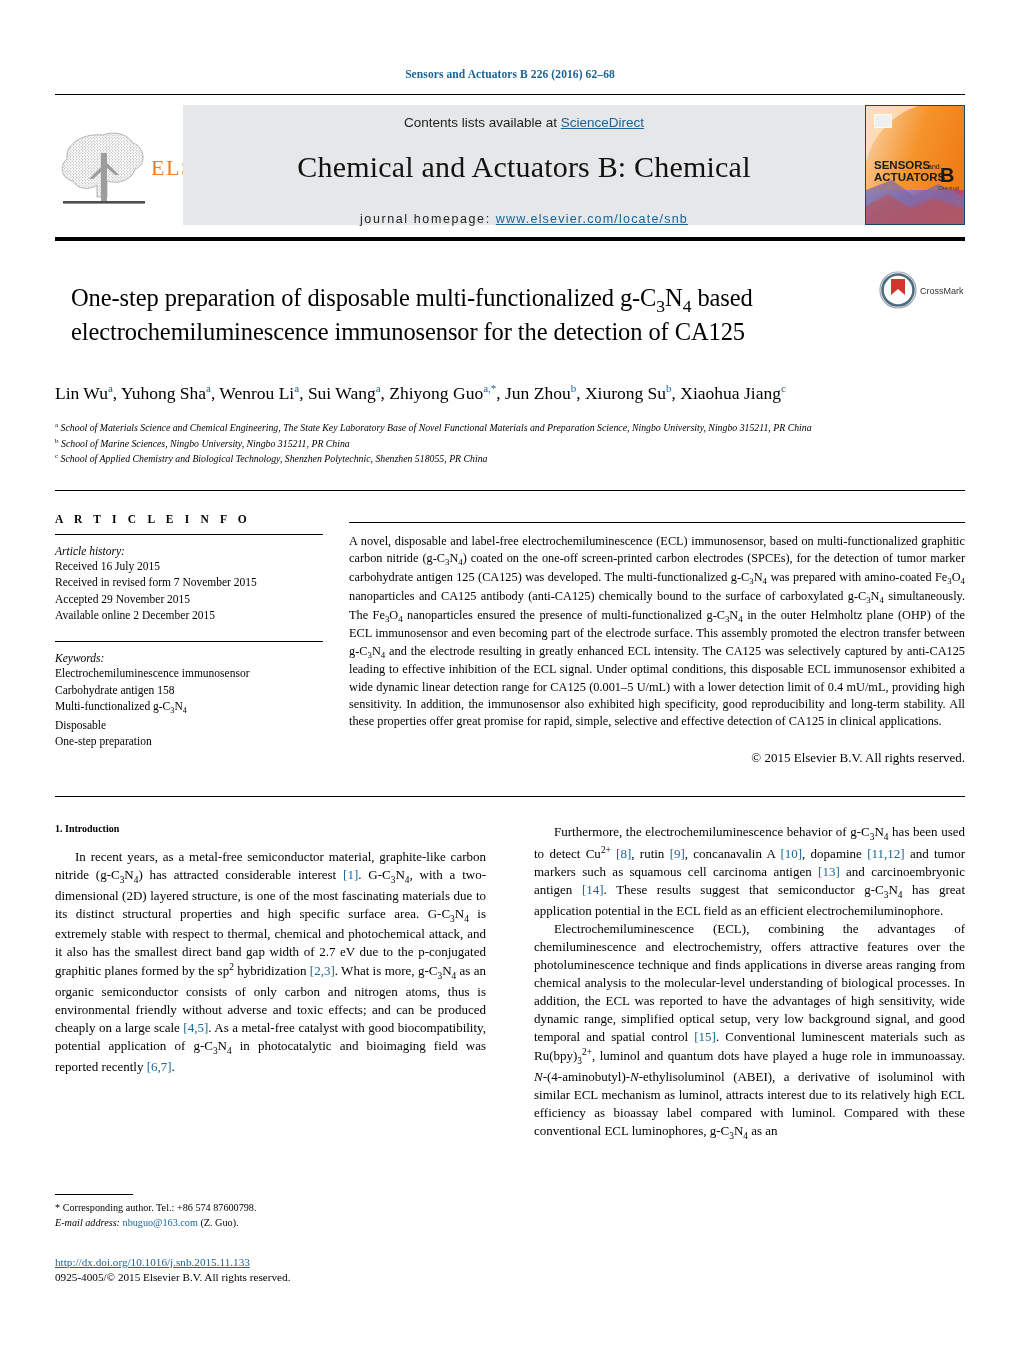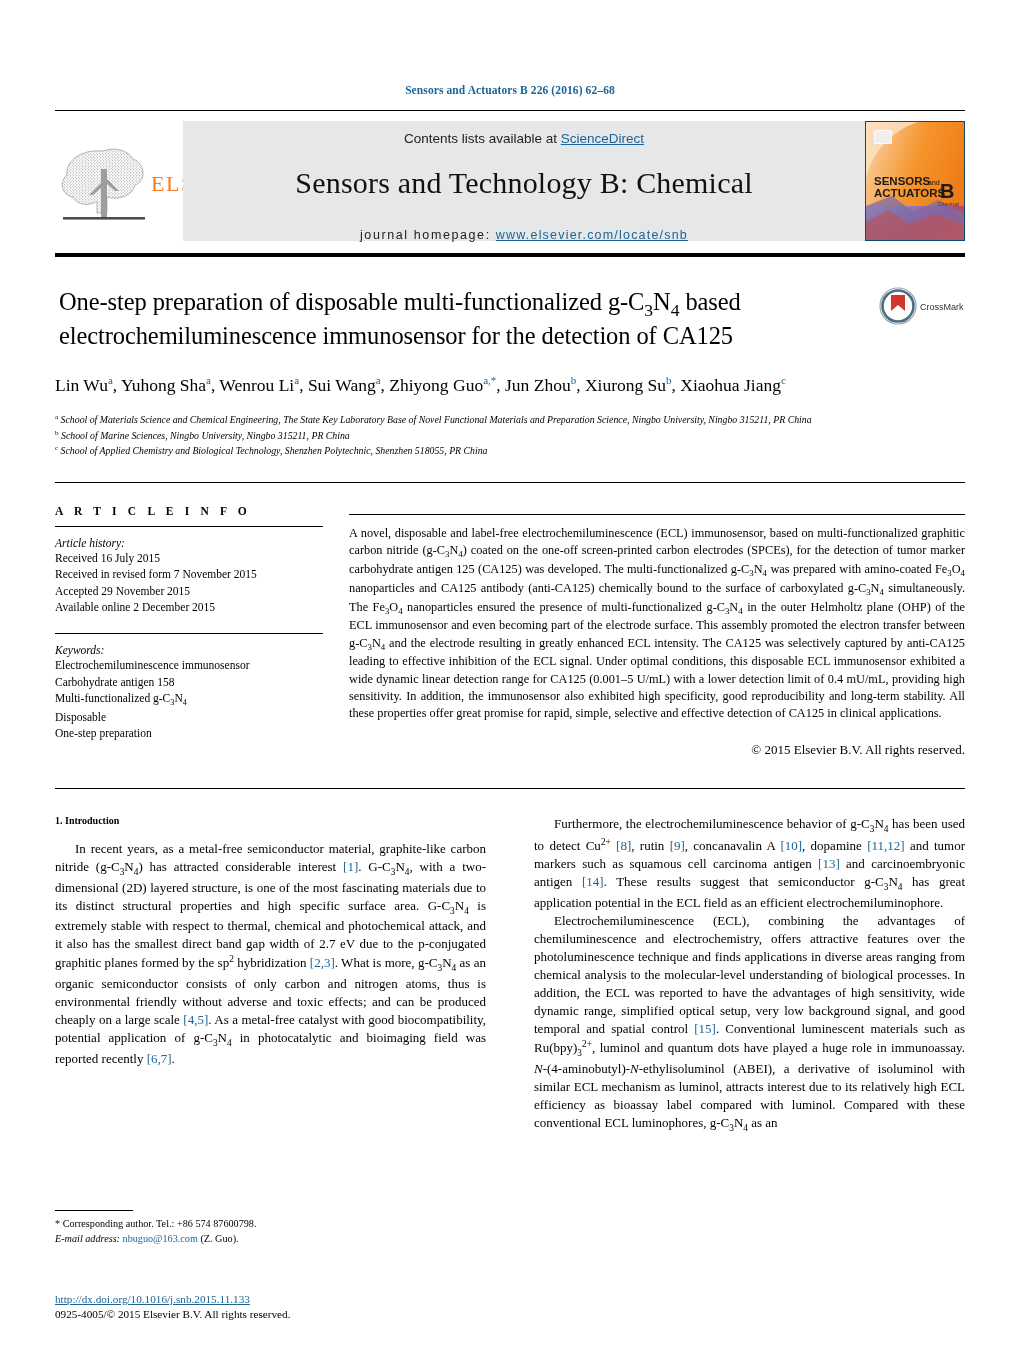--- a/index.html
+++ b/index.html
@@ -24,21 +24,20 @@
   }
 
   
   .running-head {
     text-align: center;
     font-size: 11.5px;
     font-weight: bold;
     color: #1a6496;
     padding-top: 68px;
     letter-spacing: 0.1px;
-    margin-top: 16px;
   }
 
   .rule-top {
     border-top: 1.6px solid #000;
     margin-top: 14px;
   }
 
   
   .masthead {
     display: flex;
@@ -114,21 +113,21 @@
   .title-block {
     display: flex;
     margin-top: 26px;
   }
   .title-text { flex: 1 1 auto; padding-right: 18px; }
   h1.title {
     font-family: "Liberation Serif", serif;
     font-size: 24.5px;
     font-weight: normal;
     line-height: 1.26;
-    margin: 4px;
+    margin: 16px;
     letter-spacing: -0.1px;
   }
   .crossmark {
     flex: 0 0 86px;
     width: 86px;
     padding-top: 2px;
   }
   .authors {
     font-family: "Liberation Serif", serif;
     font-size: 17.5px;
@@ -240,21 +239,21 @@
     line-height: 1.45;
     padding-left: 10px;
     text-indent: -10px;
   }
   .foot-line .em { font-style: italic; }
   .foot-line a, .link { color: #1a6496; text-decoration: none; }
 
   .colophon {
     position: absolute;
     left: 55px;
-    bottom: 44px;
+    bottom: 65px;
     width: 460px;
   }
   .doi-line {
     font-size: 11.2px;
     color: #1a6496;
     line-height: 1.4;
   }
   .issn-line {
     font-size: 11.2px;
     line-height: 1.4;
@@ -290,21 +289,21 @@
           <rect x="8" y="78" width="82" height="2.6" fill="#4d4d4d"></rect>
         </svg>
       </div>
       <div class="elsevier-word">ELSEVIER</div>
     </div>
 
     <div class="journal-band">
       <div class="contents-line">
         <span>Contents lists available at </span><a class="sd" href="#">ScienceDirect</a>
       </div>
-      <div class="journal-name">Sensors and Technology B: Chemical</div>
+      <div class="journal-name">Chemical and Actuators B: Chemical</div>
       <div class="homepage-line">
         <span>journal homepage:</span>
         <a class="url" href="#">www.elsevier.com/locate/snb</a>
       </div>
     </div>
 
     <div class="cover-thumb">
       <svg viewBox="0 0 100 120" width="100" height="120" preserveAspectRatio="none">
         <defs>
           <linearGradient id="cg" x1="0" y1="0" x2="1" y2="0.4">

